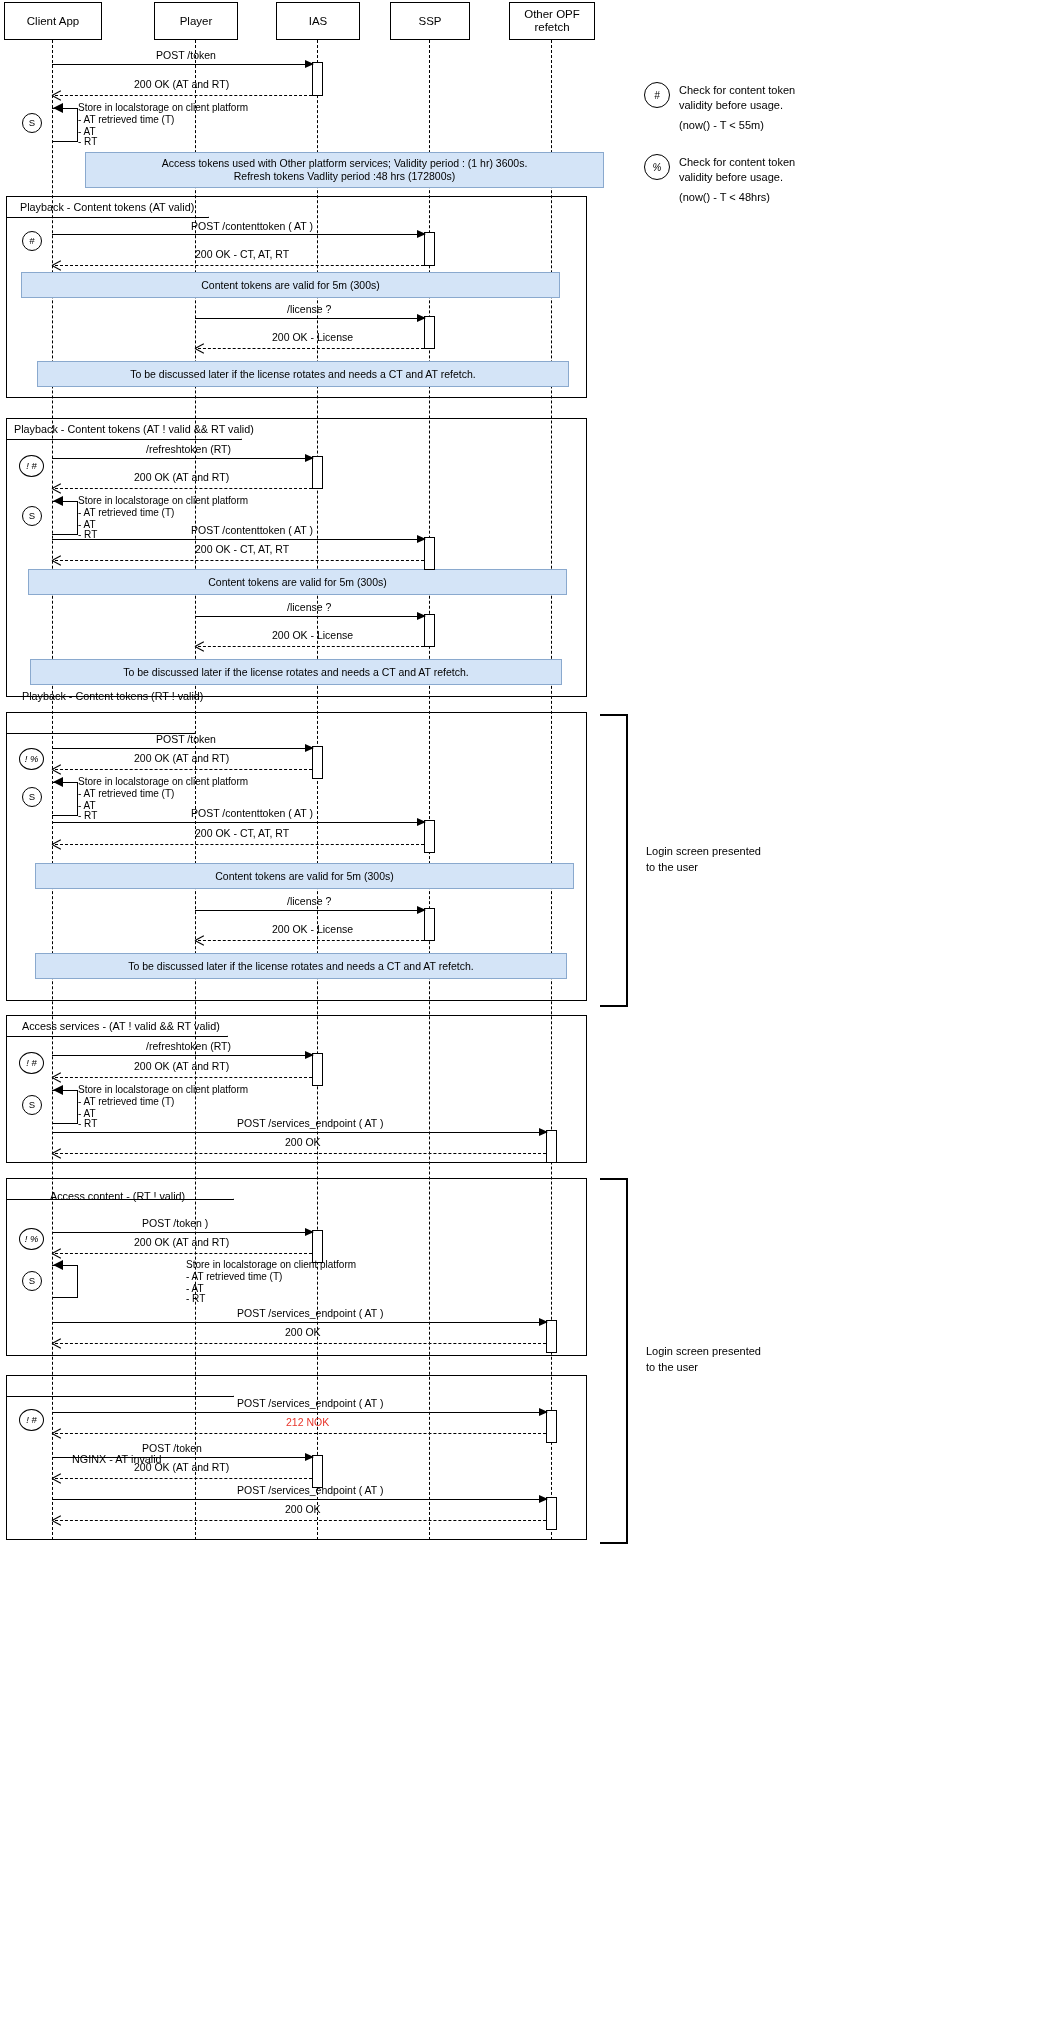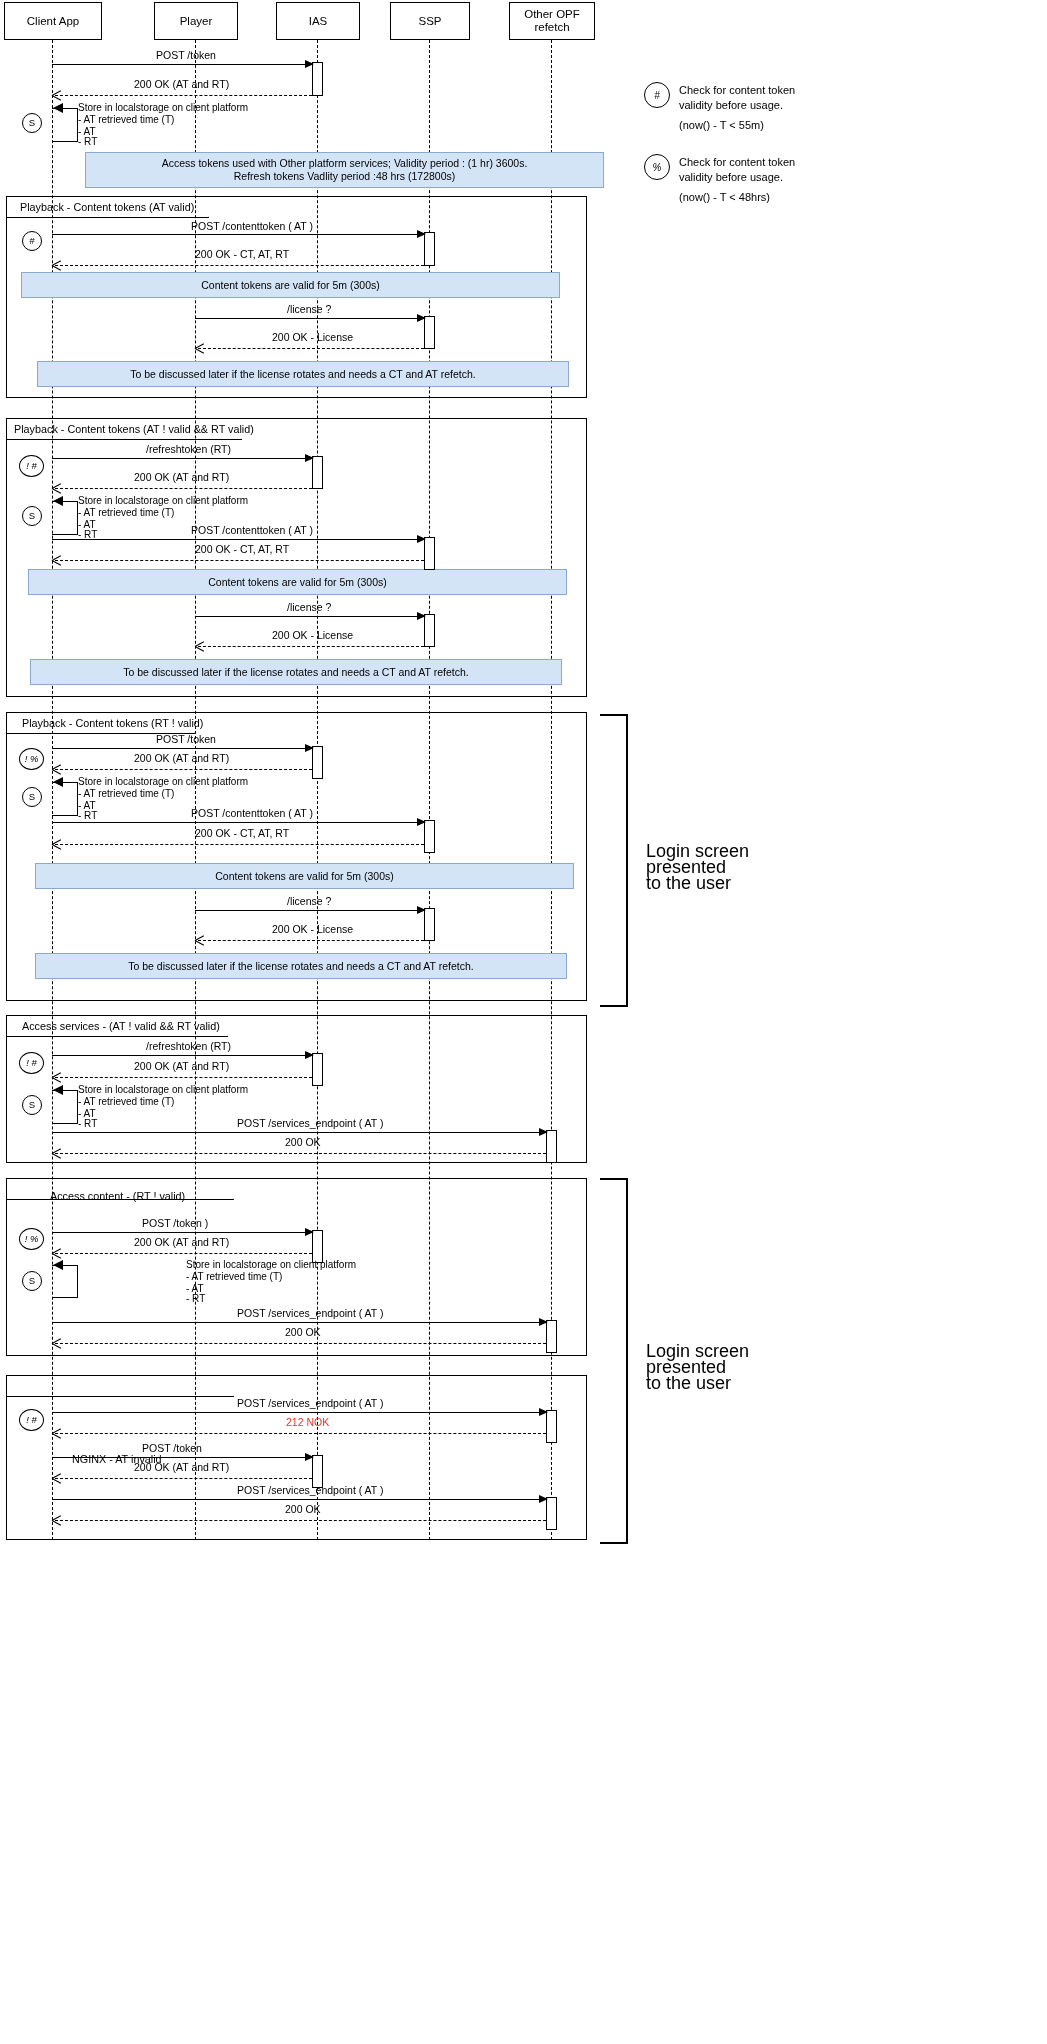--- a/index.html
+++ b/index.html
@@ -210,21 +210,21 @@
   .bracket {
     position: absolute;
     box-sizing: border-box;
     border: 2px solid #000;
     border-left: none;
     background: transparent;
     z-index: 6;
   }
   .bracket-label {
     position: absolute;
-    font-size: 18px;
+    font-size: 11px;
     line-height: 16px;
     white-space: pre-line;
     z-index: 6;
   }
 </style>
 </head>
 <body>
 
 <div id="canvas">
 
@@ -371,21 +371,21 @@
   <div class="msg-label" style="left:272px; top:629px;">200 OK - License</div>
   <div class="msg dashed" style="left:198px; top:646px; width:226px;"></div>
   <div class="arrow-l-open" style="left:195px; top:641.5px;"></div>
 
   <div class="note" style="left:30px; top:659px; width:532px; height:26px;">
     <span>To be discussed later if the license rotates and needs a CT and AT refetch.</span>
   </div>
 
   <div class="frame" style="left:6px; top:712px; width:581px; height:289px;"></div>
   <div class="frame-tab" style="left:6px; top:712px; width:189px; height:22px;"></div>
-  <div class="frame-tab-label" style="left:22px; top:717px;">Playback - Content tokens (RT ! valid)</div>
+  <div class="frame-tab-label" style="left:22px; top:690px;">Playback - Content tokens (RT ! valid)</div>
 
   <div class="marker it" style="left:19px; top:748px; width:25px; height:22px;">
     <span>! %</span>
   </div>
 
   <div class="msg-label" style="left:156px; top:733px;">POST /token</div>
   <div class="msg" style="left:52px; top:748px; width:258px;"></div>
   <div class="arrow-r" style="left:305px; top:743.5px;"></div>
   <div class="activation" style="left:312px; top:746px; height:33px;"></div>
 

